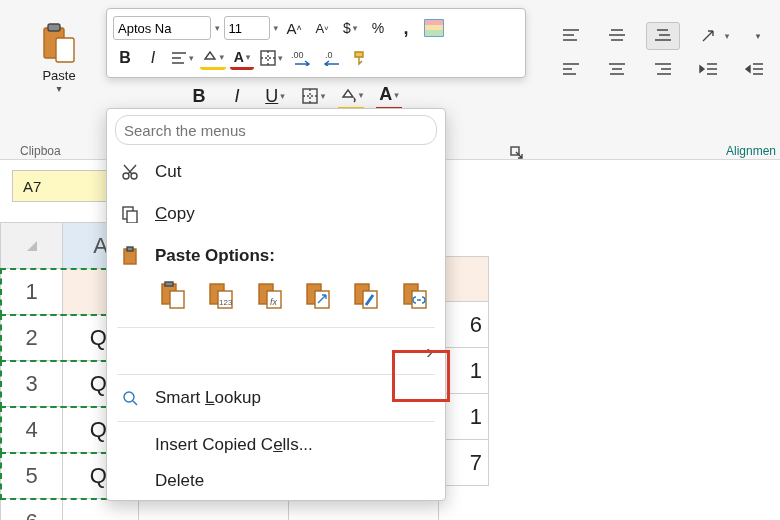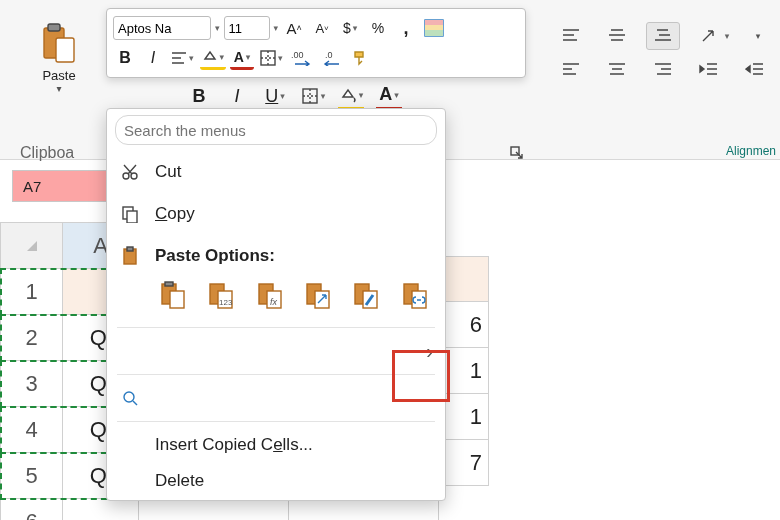--- a/index.html
+++ b/index.html
@@ -4,32 +4,32 @@
 <style>
   * { box-sizing: border-box; margin: 0; padding: 0; font-family: "Segoe UI", Arial, sans-serif; }
   body { background: #fff; width: 780px; height: 520px; overflow: hidden; position: relative; font-size: 14px; color: #222; }
 
   
   .ribbon { position: absolute; left: 0; top: 0; right: 0; height: 160px; background:#f6f6f6; border-bottom:1px solid #d8d8d8;}
   .paste-group { position: absolute; left: 22px; top: 22px; width: 74px; text-align: center; }
   .paste-stack { display:flex; justify-content:center; }
   .paste-label { font-size:13px; margin-top:2px;}
   .paste-caret { font-size:10px; color:#555;}
-  .group-label { position:absolute; left:20px; top:144px; font-size:16px; color:#666;}
+  .group-label { position:absolute; left:20px; top:144px; font-size:12px; color:#666;}
   .dlg-launcher { position:absolute; left:510px; top:146px; font-size:12px; color:#666;}
   .align-label  { position:absolute; right:4px; top:144px; font-size:12px; color:#0f766e;}
 
   
   .align-group { position:absolute; right:8px; top:22px; display:flex; flex-direction:column; gap:6px; }
   .align-row { display:flex; gap:12px; align-items:center; }
   .ribbon-btn { width:34px; height:28px; display:flex; align-items:center; justify-content:center; border-radius:3px;}
   .ribbon-btn.active{ background:#e8e8e8; border:1px solid #c4c4c4;}
 
   
-  .namebox { position:absolute; left:12px; top:170px; width:120px; height:32px; border:1px solid #c8c8c8; background:#fca5a5; display:flex; align-items:center; }
+  .namebox { position:absolute; left:12px; top:170px; width:120px; height:32px; border:1px solid #c8c8c8; background:#fef9c3; display:flex; align-items:center; }
   .namebox span { padding:0 10px; font-size:15px;}
   .namebox .nb-caret{ margin-left:auto; padding:0 8px; color:#666; border-left:1px solid #e0e0e0;}
 
   
   .grid { position:absolute; left:0; top:222px; right:0;}
   .grid table { border-collapse:collapse; table-layout:fixed;}
   .grid td, .grid th { border:1px solid #d0d0d0; height:46px; font-size:22px; text-align:center; font-weight:400;}
   .corner { width:62px; background:#f1f1f1;}
   .rowhdr { width:62px; background:#fff; font-size:20px; color:#555; font-weight:400;}
   .colhdr { background:#fff; height:34px; font-size:19px; color:#555; }
@@ -391,20 +391,21 @@
     <span class="arrow" style="font-size:20px">›</span>
   </div>
   <hr>
   <div class="row">
     <span class="ic">
         <svg width="18" height="18">
           <circle cx="8" cy="8" r="5" stroke="#2a7ac0"></circle>
           <path d="M12 12 L16 16" stroke="#2a7ac0"></path>
         </svg>
       </span>
+    <span>Smart <u class="acc">L</u>ookup</span>
   </div>
   <hr>
   <div class="row">
     <span class="ic"></span>
     <span>Insert Copied C<u class="acc">e</u>lls...</span>
   </div>
   <div class="row" style="height:30px">
     <span class="ic"></span>
     <span>Delete</span>
   </div>

